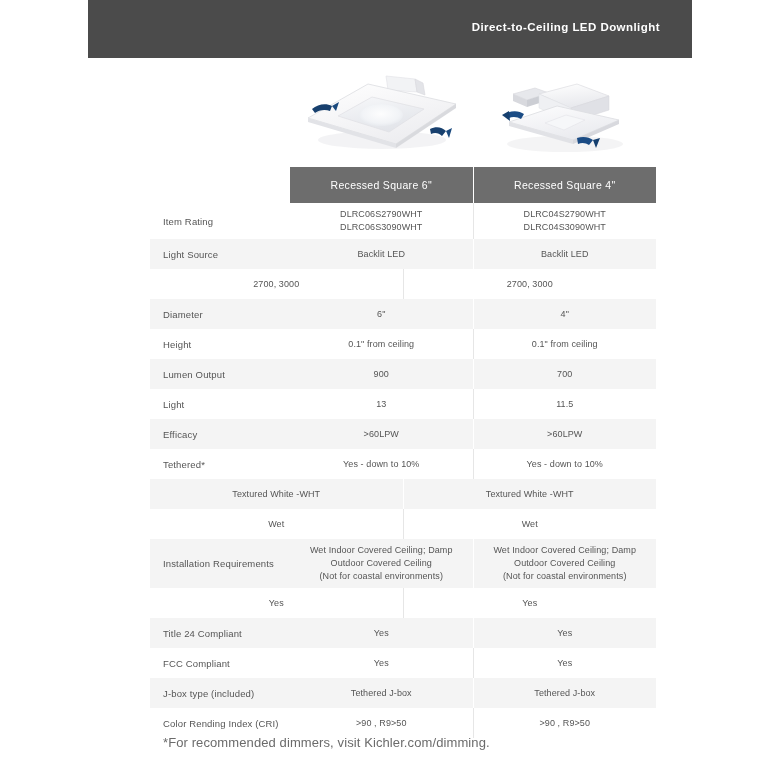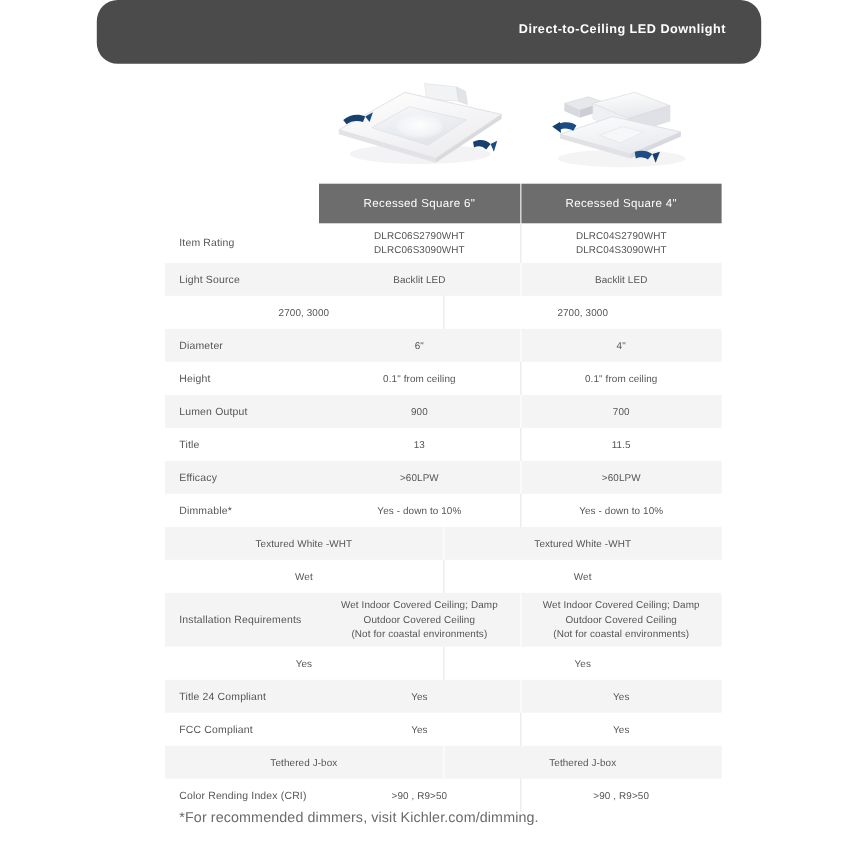--- a/index.html
+++ b/index.html
@@ -17,21 +17,20 @@
   }
 
   
   .header-bar {
     position: absolute;
     left: 88px;
     top: 0;
     width: 604px;
     height: 58px;
     background: #4b4b4b;
-    border-radius: 19px;
   }
   .header-title {
     position: absolute;
     right: 32px;
     top: 21px;
     color: #ffffff;
     font-size: 11.5px;
     font-weight: bold;
     letter-spacing: 0.45px;
     white-space: nowrap;
@@ -254,31 +253,31 @@
         <div class="td-label">Height</div>
         <div class="td-val col-six">0.1" from ceiling</div>
         <div class="td-val col-four">0.1" from ceiling</div>
       </div>
       <div class="trow alt">
         <div class="td-label">Lumen Output</div>
         <div class="td-val col-six">900</div>
         <div class="td-val col-four">700</div>
       </div>
       <div class="trow">
-        <div class="td-label">Title</div>
+        <div class="td-label">Light</div>
         <div class="td-val col-six">13</div>
         <div class="td-val col-four">11.5</div>
       </div>
       <div class="trow alt">
         <div class="td-label">Efficacy</div>
         <div class="td-val col-six">&gt;60LPW</div>
         <div class="td-val col-four">&gt;60LPW</div>
       </div>
       <div class="trow">
-        <div class="td-label">Dimmable*</div>
+        <div class="td-label">Tethered*</div>
         <div class="td-val col-six">Yes - down to 10%</div>
         <div class="td-val col-four">Yes - down to 10%</div>
       </div>
       <div class="trow alt">
         <div class="td-val col-six">Textured White -WHT</div>
         <div class="td-val col-four">Textured White -WHT</div>
       </div>
       <div class="trow">
         <div class="td-val col-six">Wet</div>
         <div class="td-val col-four">Wet</div>
@@ -296,20 +295,21 @@
         <div class="td-label">Title 24 Compliant</div>
         <div class="td-val col-six">Yes</div>
         <div class="td-val col-four">Yes</div>
       </div>
       <div class="trow">
         <div class="td-label">FCC Compliant</div>
         <div class="td-val col-six">Yes</div>
         <div class="td-val col-four">Yes</div>
       </div>
       <div class="trow alt">
+        <div class="td-label">J-box type (included)</div>
         <div class="td-val col-six">Tethered J-box</div>
         <div class="td-val col-four">Tethered J-box</div>
       </div>
       <div class="trow">
         <div class="td-label">Color Rending Index (CRI)</div>
         <div class="td-val col-six">&gt;90 , R9&gt;50</div>
         <div class="td-val col-four">&gt;90 , R9&gt;50</div>
       </div>
     </div>
 </div>

